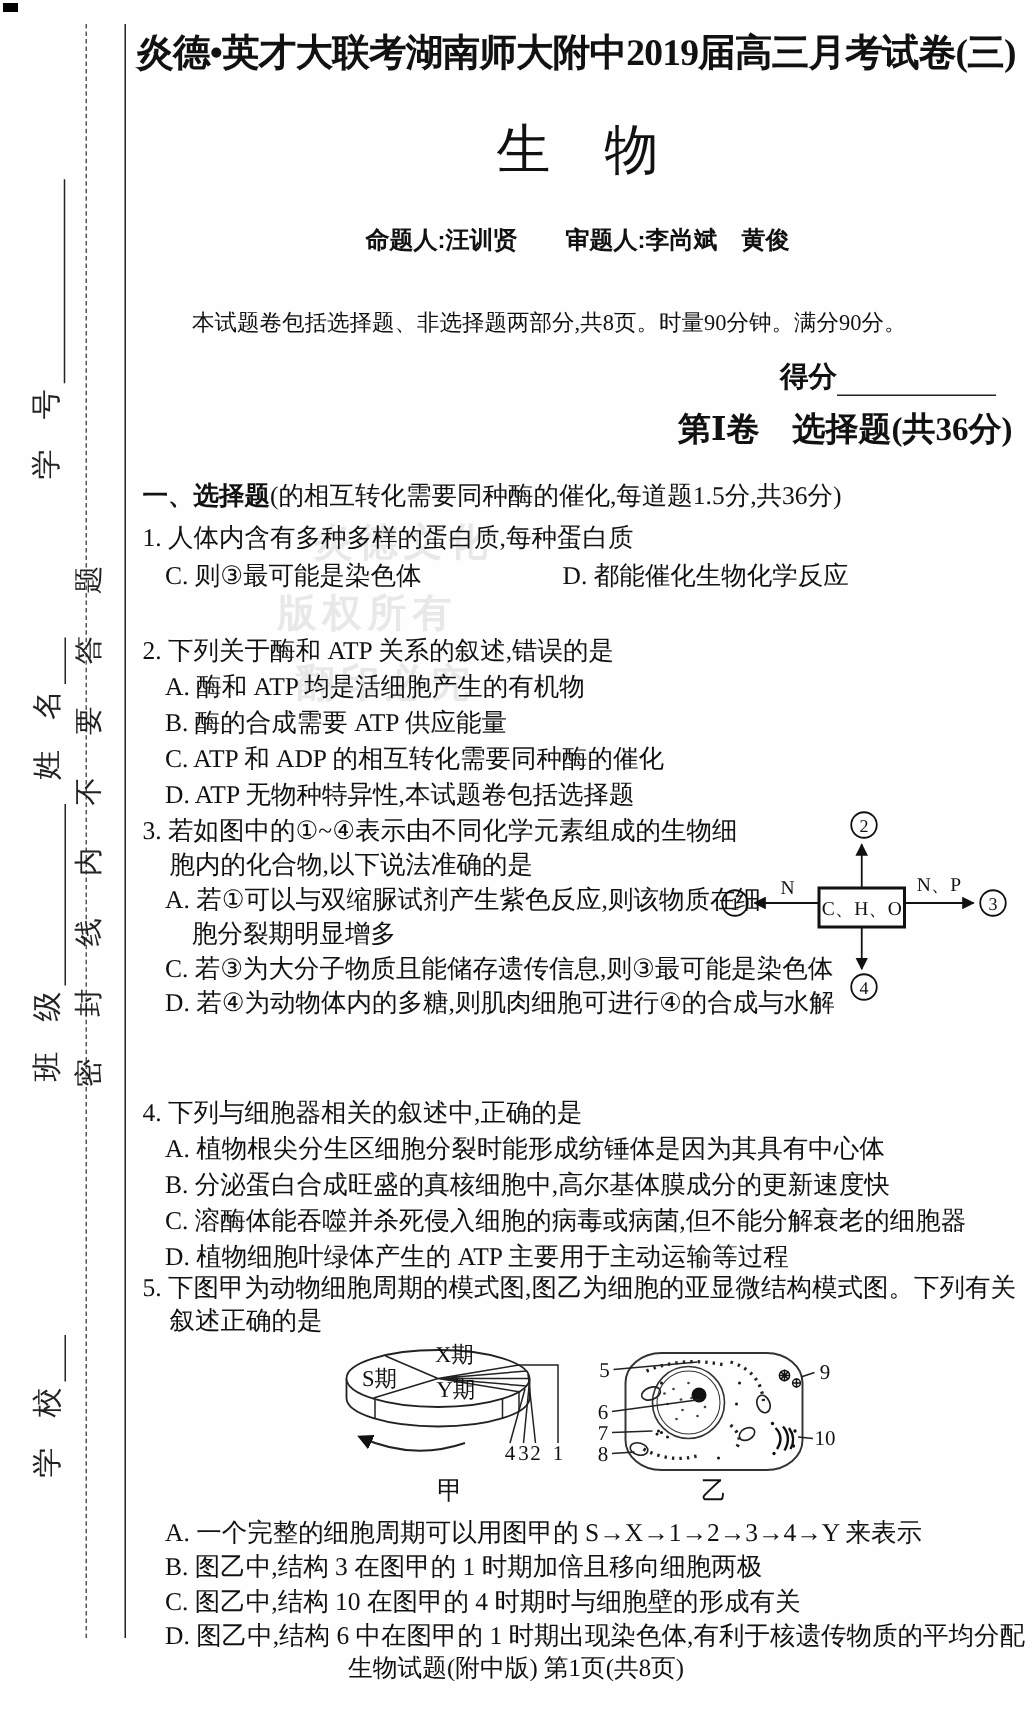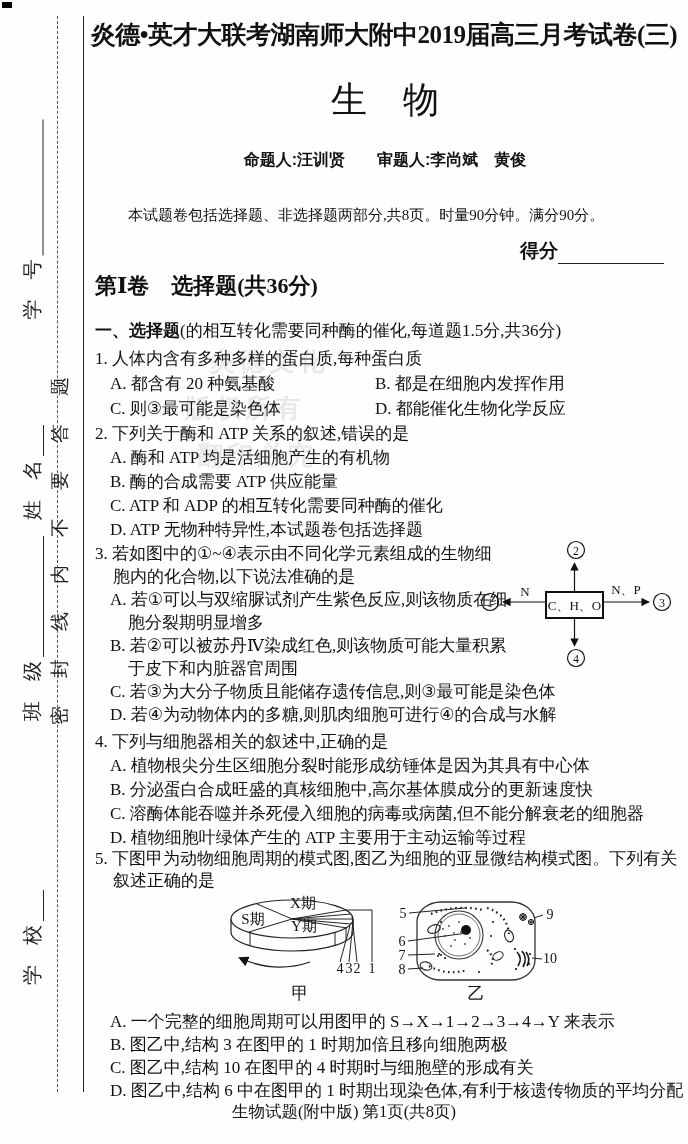--- a/index.html
+++ b/index.html
@@ -19,21 +19,21 @@
   .watermark{left:185px;top:338px;font-size:26px;color:rgba(0,0,0,0.085);font-weight:bold;
              line-height:47px;letter-spacing:4px;}
   .watermark div{white-space:nowrap;}
   .exam-title{left:84px;top:18px;width:600px;text-align:center;font-weight:bold;font-size:25px;
               letter-spacing:-0.5px;white-space:nowrap;}
   .subject-title{left:95px;top:76px;width:580px;text-align:center;font-size:36px;font-weight:normal;}
   .setters-line{left:95px;top:150px;width:580px;text-align:center;font-size:16px;font-weight:bold;}
   .instructions{left:128px;top:206px;font-size:15px;}
   .score-row{left:520px;top:238px;font-size:19px;font-weight:bold;}
   .score-blank{display:inline-block;width:106px;border-bottom:1px solid #222;height:22px;vertical-align:bottom;}
-  .volume-heading{left:95px;top:271px;width:580px;text-align:left;font-size:22px;font-weight:bold;}
+  .volume-heading{left:95px;top:271px;width:580px;text-align:right;font-size:22px;font-weight:bold;}
   .part-heading{left:95px;top:319px;font-size:17px;}
   .part-heading .pl{font-weight:bold;}
   .questions{left:95px;top:346px;width:585px;font-size:17px;}
   .q{position:absolute;left:0;width:585px;}
   .q1{top:0;line-height:25px;}
   .q2{top:76px;line-height:24px;}
   .q3{top:196px;line-height:23px;}
   .q4{top:384px;line-height:24px;}
   .q5{top:502px;}
   .q5 .stem{line-height:22px;}
@@ -95,41 +95,36 @@
   <div class="abs volume-heading">第Ⅰ卷　选择题(共36分)</div>
   <div class="abs part-heading">
     <span class="pl">一、选择题</span><span>(的相互转化需要同种酶的催化,每道题1.5分,共36分)</span>
   </div>
 
   <div class="abs questions">
 
     <div class="q q1">
       <div class="hang">1. 人体内含有多种多样的蛋白质,每种蛋白质</div>
       <div class="opt-row opt">
-        <span class="col1">A. 都含有 20 种氨基酸</span>
-        <span>B. 都是在细胞内发挥作用</span>
-      </div>
-      <div class="opt-row opt">
         <span class="col1">C. 则③最可能是染色体</span>
         <span>D. 都能催化生物化学反应</span>
       </div>
     </div>
 
     <div class="q q2">
       <div class="hang">2. 下列关于酶和 ATP 关系的叙述,错误的是</div>
       <div class="opt">A. 酶和 ATP 均是活细胞产生的有机物</div>
       <div class="opt">B. 酶的合成需要 ATP 供应能量</div>
       <div class="opt">C. ATP 和 ADP 的相互转化需要同种酶的催化</div>
       <div class="opt">D. ATP 无物种特异性,本试题卷包括选择题</div>
     </div>
 
     <div class="q q3">
       <div class="hang narrow">3. 若如图中的①~④表示由不同化学元素组成的生物细胞内的化合物,以下说法准确的是</div>
       <div class="optwrap narrow">A. 若①可以与双缩脲试剂产生紫色反应,则该物质在细胞分裂期明显增多</div>
-      <div class="optwrap narrow">B. 若②可以被苏丹Ⅳ染成红色,则该物质可能大量积累于皮下和内脏器官周围</div>
       <div class="opt">C. 若③为大分子物质且能储存遗传信息,则③最可能是染色体</div>
       <div class="opt">D. 若④为动物体内的多糖,则肌肉细胞可进行④的合成与水解</div>
 
       <svg class="diagram3" width="196" height="136" viewBox="0 0 196 136">
         <defs>
           <marker id="ah3" viewBox="0 0 10 10" refX="9" refY="5" markerWidth="7" markerHeight="7" orient="auto">
             <path d="M0,0 L10,5 L0,10 z" fill="#111"></path>
           </marker>
         </defs>
         <circle cx="98" cy="18" r="8.5" fill="none" stroke="#111" stroke-width="1.2"></circle>

